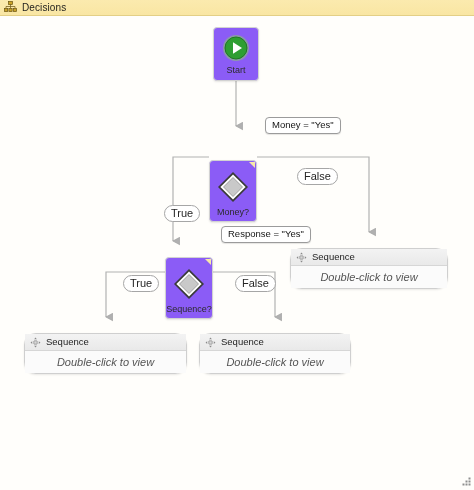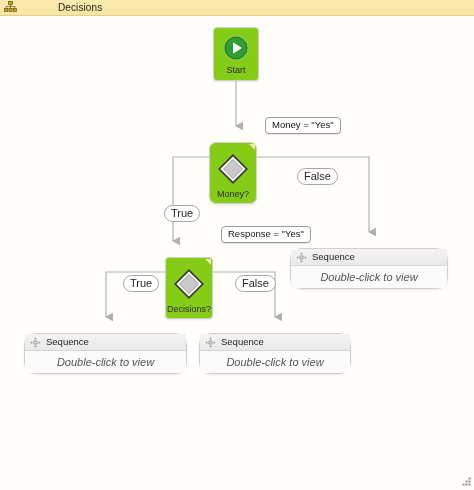--- a/index.html
+++ b/index.html
@@ -26,21 +26,20 @@
     position: absolute;
     left: 0; top: 0;
     width: 474px;
     height: 16px;
     background: linear-gradient(to bottom, #fbeaae 0%, #f9e6a3 100%);
     border-bottom: 1px solid #e3cf86;
     display: flex;
     align-items: center;
     padding-left: 4px;
     box-sizing: border-box;
-    gap: 36px;
   }
   .titlebar .tb-icon {
     width: 13px;
     height: 13px;
     margin-right: 5px;
     flex: 0 0 auto;
     display: block;
   }
   .titlebar .tb-text {
     font-size: 10px;
@@ -64,21 +63,21 @@
     left: 0; top: 0;
     width: 474px;
     height: 474px;
     pointer-events: none;
   }
 
   
   .node {
     position: absolute;
     box-sizing: border-box;
-    background: #84cc16;
+    background: #8b5cf6;
     border: 1px solid #d2d2d2;
     border-radius: 4px;
     box-shadow: 0 1px 2px rgba(0,0,0,.10);
   }
 
   
   .node-start {
     width: 46px;
     height: 54px;
     left: 213px;
@@ -126,21 +125,21 @@
   }
   
   .dogear {
     position: absolute;
     top: 1px; right: 1px;
     width: 0; height: 0;
     border-left: 6px solid transparent;
     border-top: 6px solid #f7e9a8;
   }
 
-  #node-money   { left: 209px; top: 126px; border-radius: 7px; }
+  #node-money   { left: 209px; top: 144px; }
   #node-response{ left: 165px; top: 241px; }
 
   
   .node-seq {
     box-sizing: border-box;
     background: #ffffff;
     border: 1px solid #cfcfcf;
     border-radius: 12px;
     box-shadow: 0 1px 2px rgba(0,0,0,.09);
     position: absolute;
@@ -281,21 +280,21 @@
       <span class="node-label">Money?</span>
     </div>
 
     <div class="node node-decision" id="node-response">
       <span class="dogear"></span>
       <svg class="diamond-glyph" viewBox="0 0 34 34">
         <path d="M17 2 L32 17 L17 32 L2 17 Z" fill="#3a3a3a"></path>
         <path d="M17 4.4 L29.6 17 L17 29.6 L4.4 17 Z" fill="#ffffff"></path>
         <path d="M17 7.5 L26.5 17 L17 26.5 L7.5 17 Z" fill="#c9c9c9" stroke="#8f8f8f" stroke-width="0.8"></path>
       </svg>
-      <span class="node-label">Decisions?</span>
+      <span class="node-label">Sequence?</span>
     </div>
 
     <div class="node-seq" id="seq-money-false">
       <div class="seq-header">
         <svg class="seq-icon" viewBox="0 0 12 12">
           <path d="M6 0.6 L7.5 2.4 H4.5 Z M6 11.4 L4.5 9.6 H7.5 Z M0.6 6 L2.4 4.5 V7.5 Z M11.4 6 L9.6 7.5 V4.5 Z" fill="#8a8a8a"></path>
           <rect x="4.2" y="4.2" width="3.6" height="3.6" rx="0.5" fill="#d7d7d7" stroke="#8a8a8a" stroke-width="0.8"></rect>
         </svg>
         <span class="seq-title">Sequence</span>
       </div>

